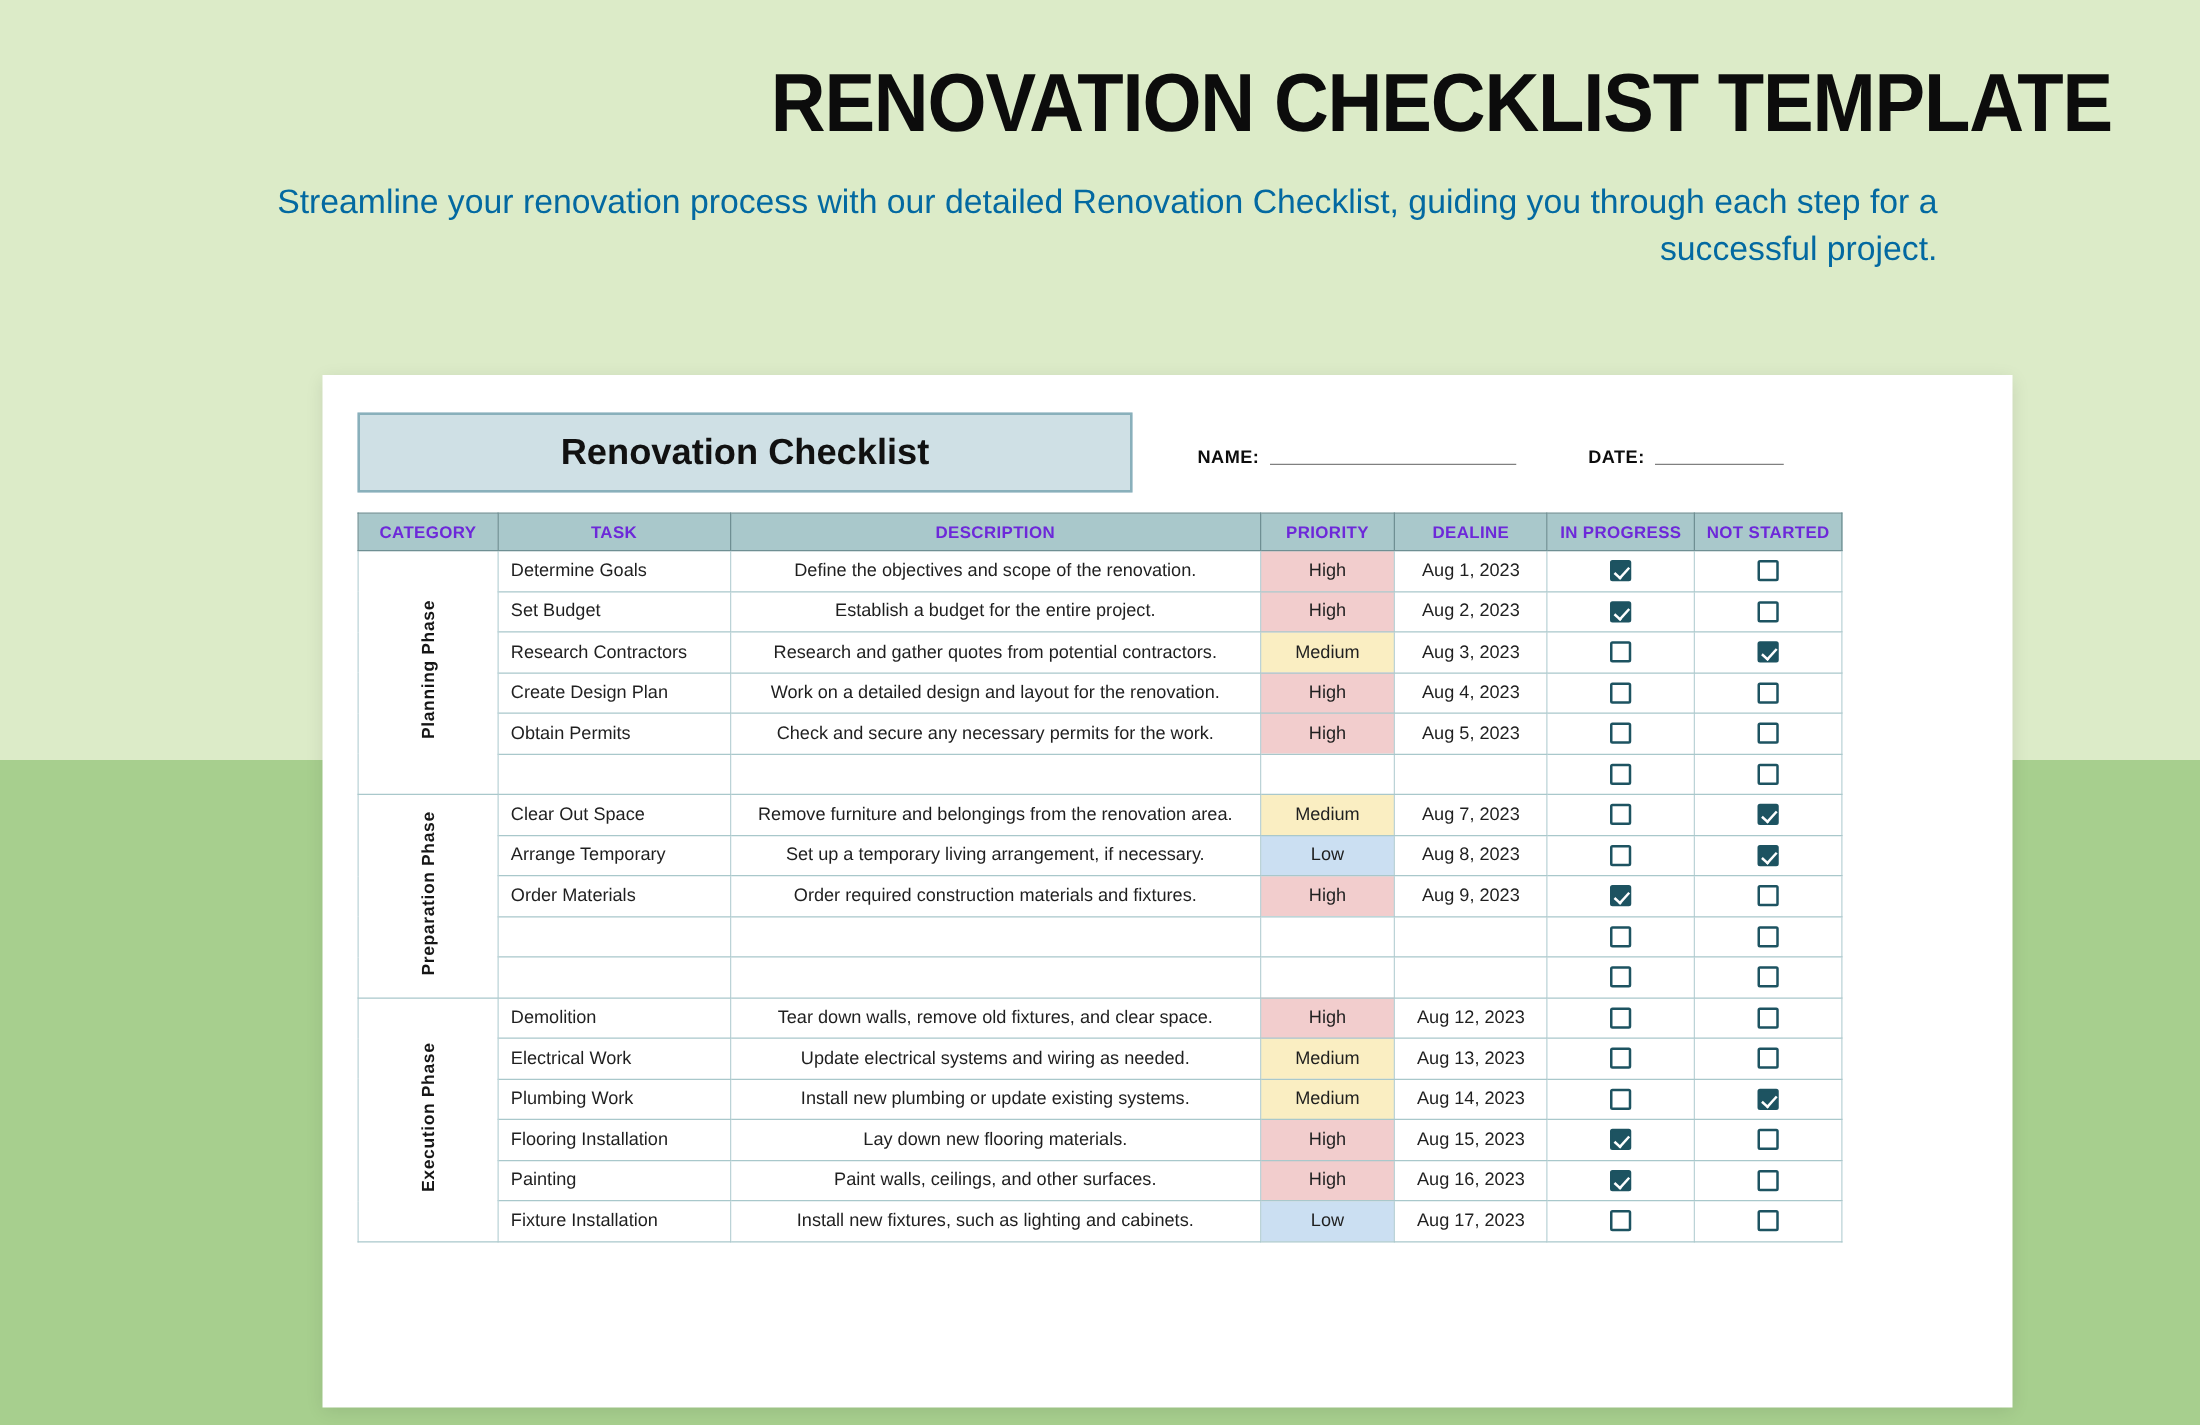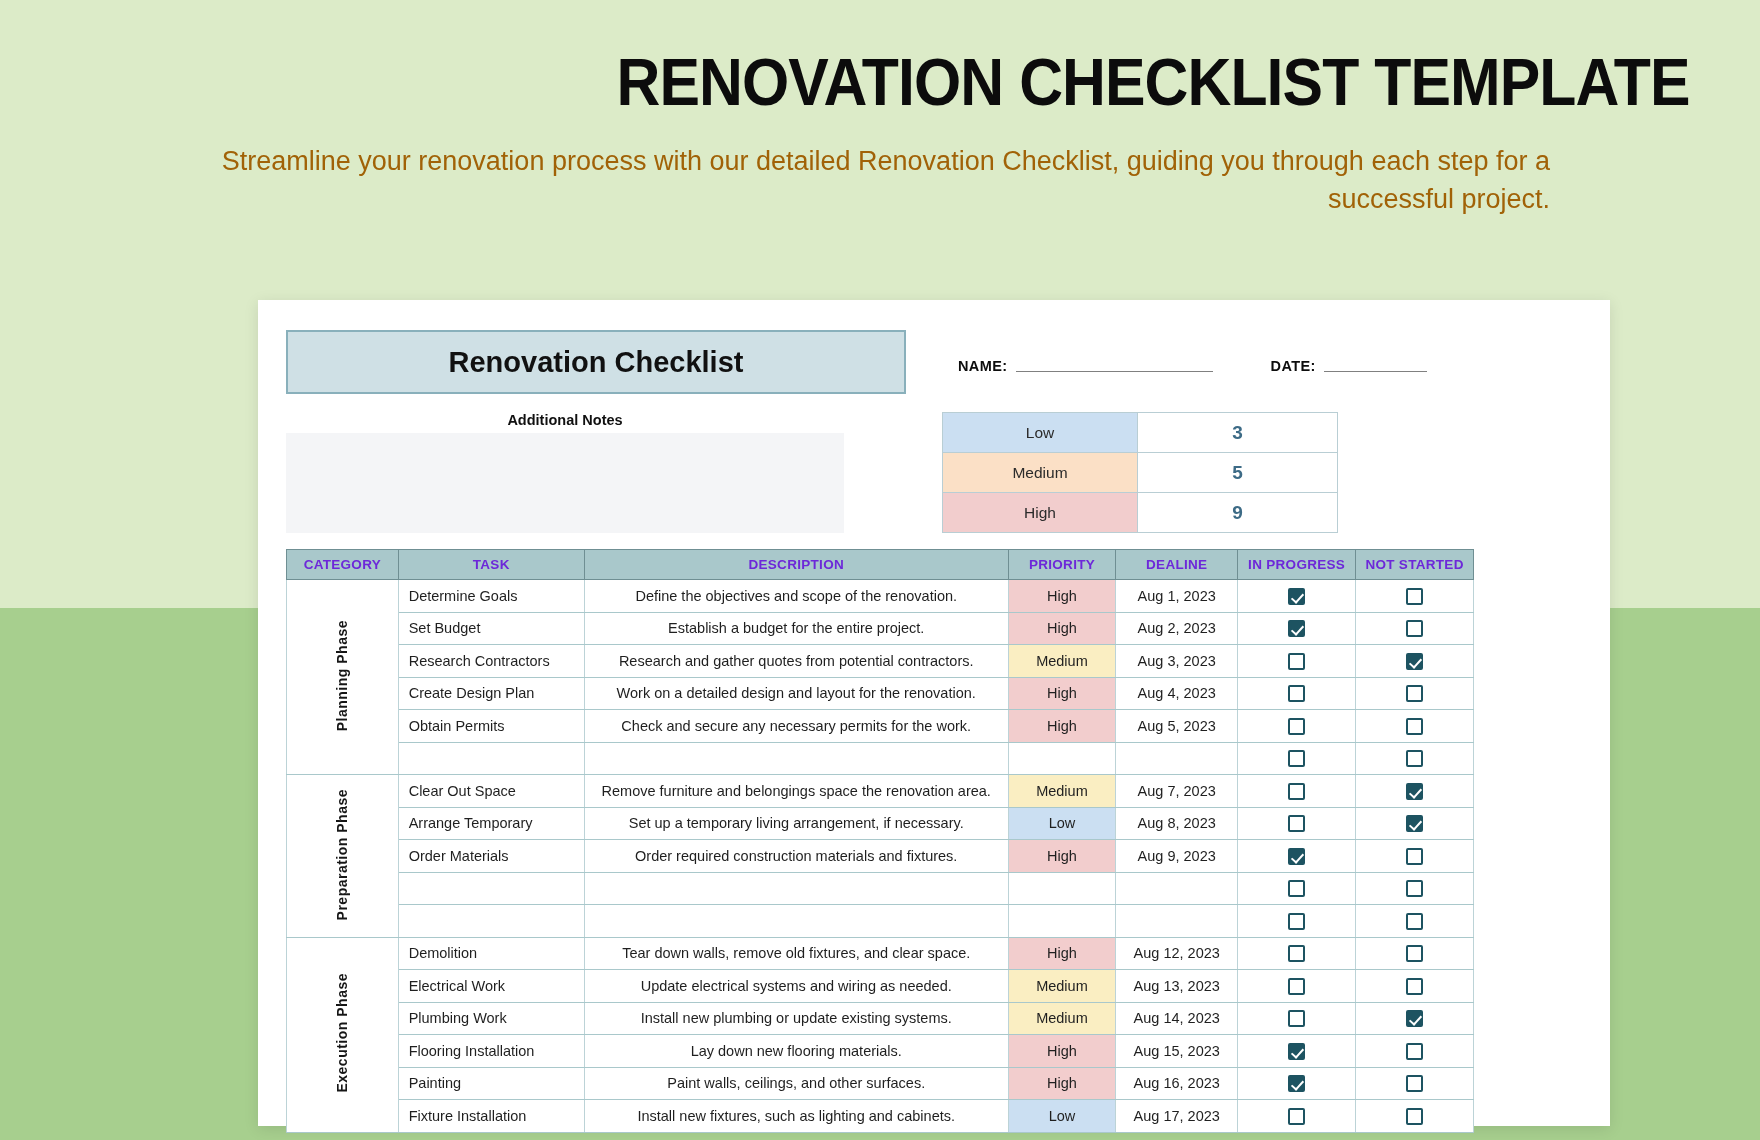--- a/index.html
+++ b/index.html
@@ -30,21 +30,21 @@
     letter-spacing: -1px;
     color: #0c0c0c;
     transform: scaleX(0.92);
     line-height: 1.05;
   }
   .hero-sub {
     margin: 26px auto 0;
     width: 1340px;
     font-size: 27px;
     line-height: 1.38;
-    color: #a16207;
+    color: #0369a1;
     font-weight: 400;
   }
   .sheet {
     position: absolute;
     left: 258px; top: 300px;
     width: 1352px; height: 826px;
     background: #ffffff;
     box-shadow: 0 3px 14px rgba(0,0,0,0.10);
   }
   .sheet-inner { position: relative; width: 100%; height: 100%; padding: 30px 28px 0 28px; }
@@ -197,43 +197,20 @@
             <span class="line name-line"></span>
           </div>
           <div class="spacer-nd"></div>
           <div class="fieldgrp">
             <span class="lbl">DATE:</span>
             <span class="line date-line"></span>
           </div>
         </div>
       </div>
 
-      <div class="mid-row">
-        <div class="notes-col">
-          <div class="notes-label">Additional Notes</div>
-          <div class="notes-box"></div>
-        </div>
-
-        <table class="legend">
-          <tbody>
-            <tr>
-              <td class="lg-low">Low</td>
-              <td class="cnt">3</td>
-            </tr>
-            <tr>
-              <td class="lg-med">Medium</td>
-              <td class="cnt">5</td>
-            </tr>
-            <tr>
-              <td class="lg-high">High</td>
-              <td class="cnt">9</td>
-            </tr>
-          </tbody>
-        </table>
-      </div>
 
       <div class="tbl-wrap">
         <table class="main">
           <colgroup>
             <col class="c-cat">
               <col class="c-task">
               <col class="c-desc">
             <col class="c-pri">
               <col class="c-dl">
               <col class="c-ip">
@@ -296,21 +273,21 @@
                 <td class="task"></td>
                 <td class="desc"></td>
                 <td class="pri "></td>
                 <td class="dl"></td>
                 <td class="chk"><span class="box"></span></td>
                 <td class="chk"><span class="box"></span></td>
               </tr>
               <tr>
                 <td class="cat" rowspan="5"><span class="cat-rot">Preparation Phase</span></td>
                 <td class="task">Clear Out Space</td>
-                <td class="desc">Remove furniture and belongings space the renovation area.</td>
+                <td class="desc">Remove furniture and belongings from the renovation area.</td>
                 <td class="pri p-med">Medium</td>
                 <td class="dl">Aug 7, 2023</td>
                 <td class="chk"><span class="box"></span></td>
                 <td class="chk"><span class="box on"></span></td>
               </tr>
               <tr>
                 <td class="task">Arrange Temporary</td>
                 <td class="desc">Set up a temporary living arrangement, if necessary.</td>
                 <td class="pri p-low">Low</td>
                 <td class="dl">Aug 8, 2023</td>

